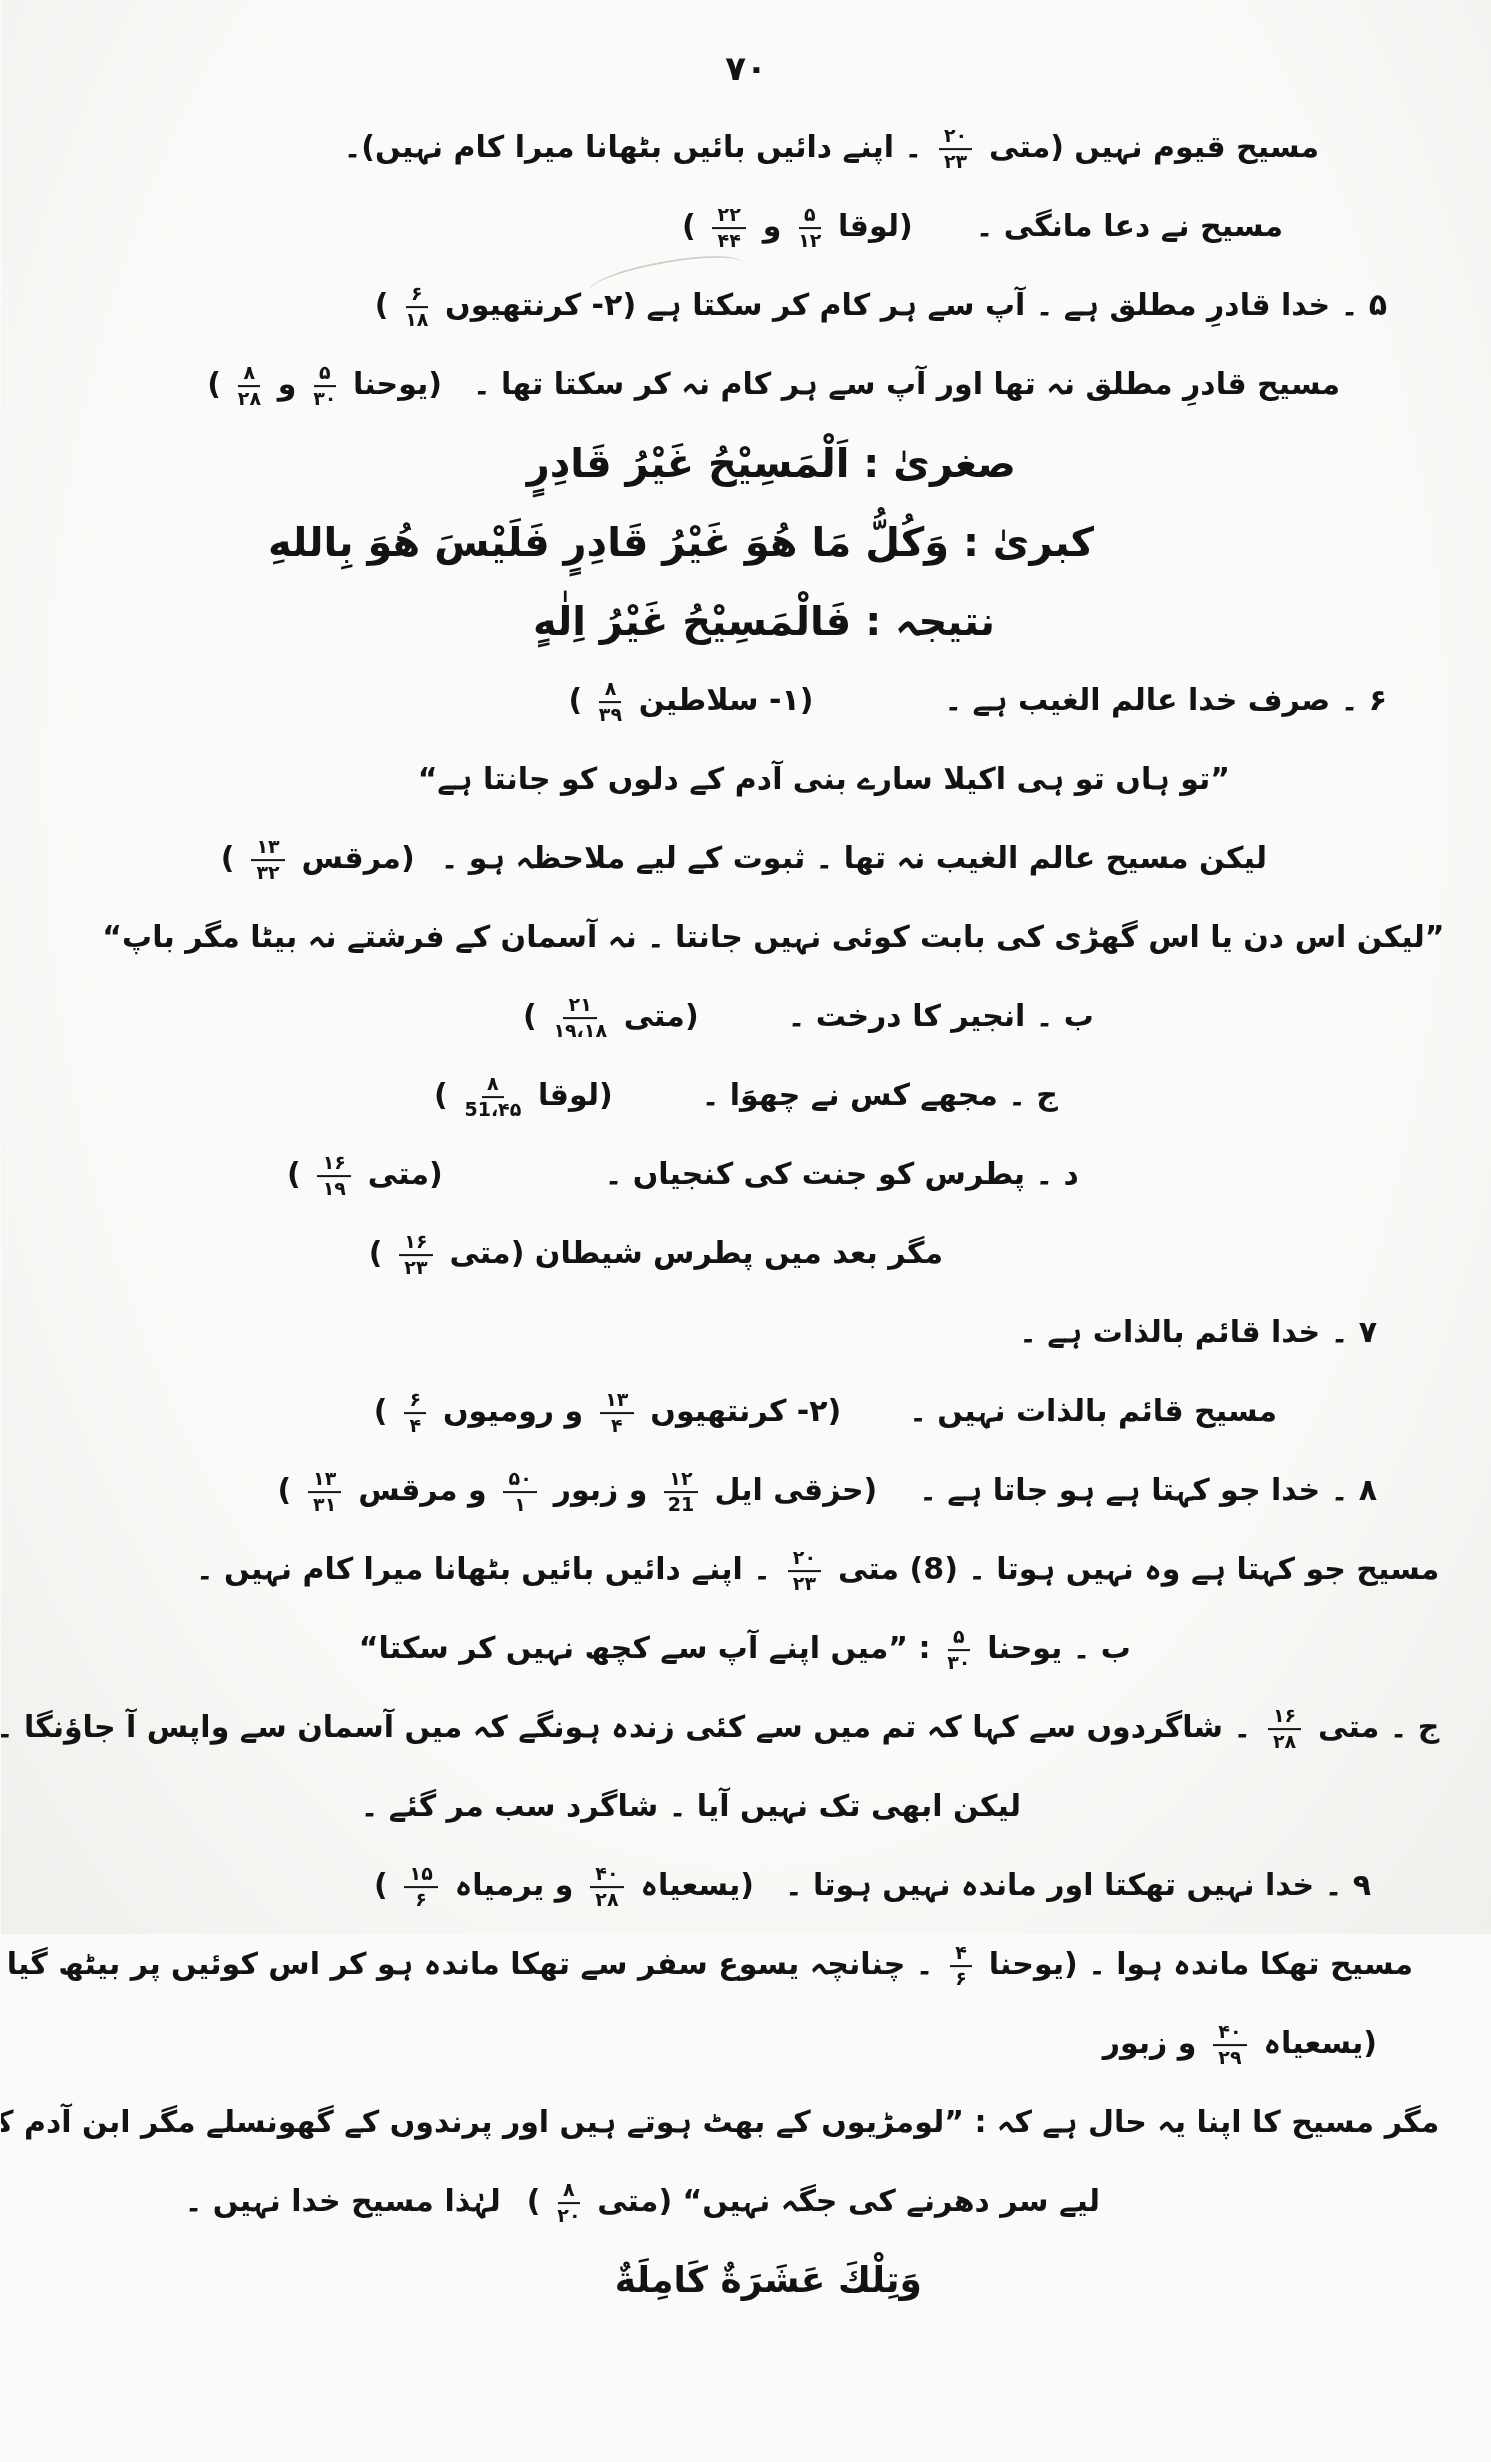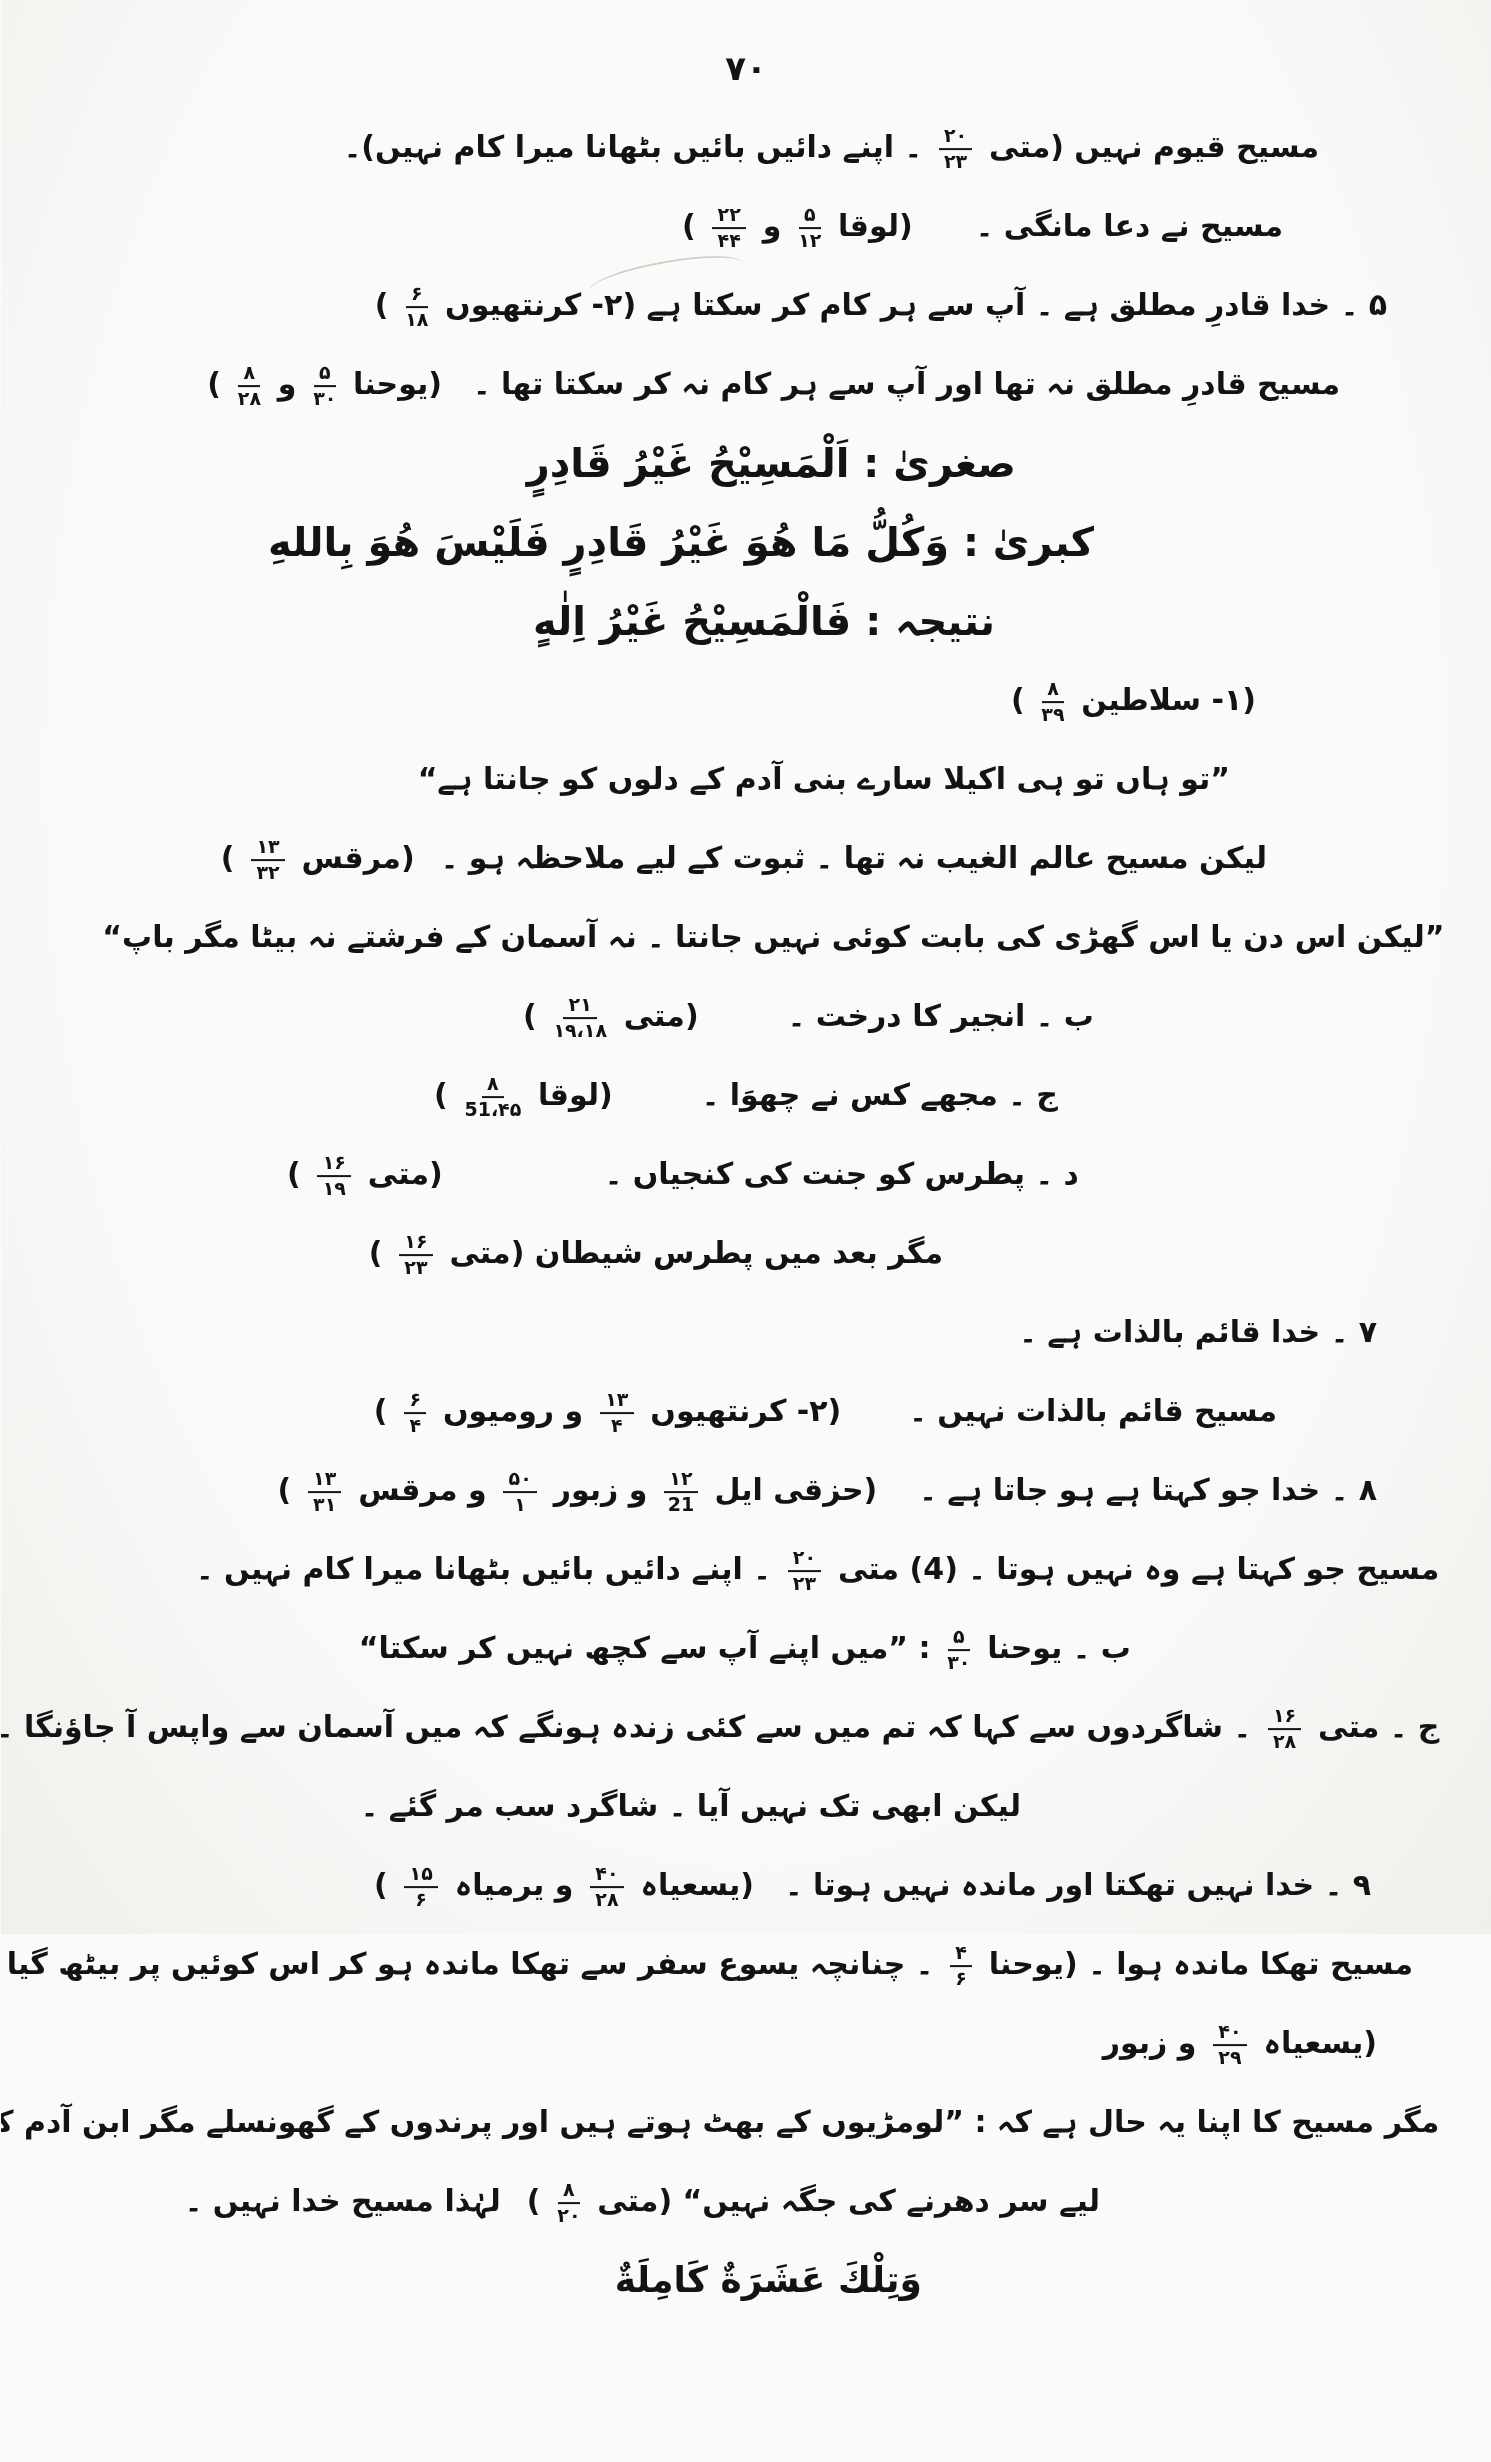--- a/index.html
+++ b/index.html
@@ -117,20 +117,21 @@
       <div class="line syllogism" style="padding-right: 439px;">
         <span class="txt">صغریٰ : اَلْمَسِيْحُ غَيْرُ قَادِرٍ</span>
       </div>
       <div class="line syllogism" style="padding-right: 361px;">
         <span class="txt">کبریٰ : وَكُلُّ مَا هُوَ غَيْرُ قَادِرٍ فَلَيْسَ هُوَ بِاللهِ</span>
       </div>
       <div class="line syllogism" style="padding-right: 460px;">
         <span class="txt">نتیجہ : فَالْمَسِيْحُ غَيْرُ اِلٰهٍ</span>
       </div>
       <div class="line body" style="padding-right: 68px;">
+        <span class="txt">۶ ۔ صرف خدا عالم الغیب ہے ۔</span>
         <span class="gap" style="width: 131px;"></span>
         <span class="txt">(۱- سلاطین </span>
         <span class="frac">
           <span class="num">۸</span>
           <span class="den">۳۹</span>
         </span>
         <span class="txt"> )</span>
       </div>
       <div class="line body" style="padding-right: 225px;">
         <span class="txt">”تو ہاں تو ہی اکیلا سارے بنی آدم کے دلوں کو جانتا ہے“</span>
@@ -218,21 +219,21 @@
           <span class="den">۱</span>
         </span>
         <span class="txt"> و مرقس </span>
         <span class="frac">
           <span class="num">۱۳</span>
           <span class="den">۳۱</span>
         </span>
         <span class="txt"> )</span>
       </div>
       <div class="line body" style="padding-right: 15.7px;">
-        <span class="txt">مسیح جو کہتا ہے وہ نہیں ہوتا ۔ (4) متی </span>
+        <span class="txt">مسیح جو کہتا ہے وہ نہیں ہوتا ۔ (8) متی </span>
         <span class="frac">
           <span class="num">۲۰</span>
           <span class="den">۲۳</span>
         </span>
         <span class="txt"> ۔ اپنے دائیں بائیں بٹھانا میرا کام نہیں ۔</span>
       </div>
       <div class="line body" style="padding-right: 324px;">
         <span class="txt">ب ۔ یوحنا </span>
         <span class="frac">
           <span class="num">۵</span>

